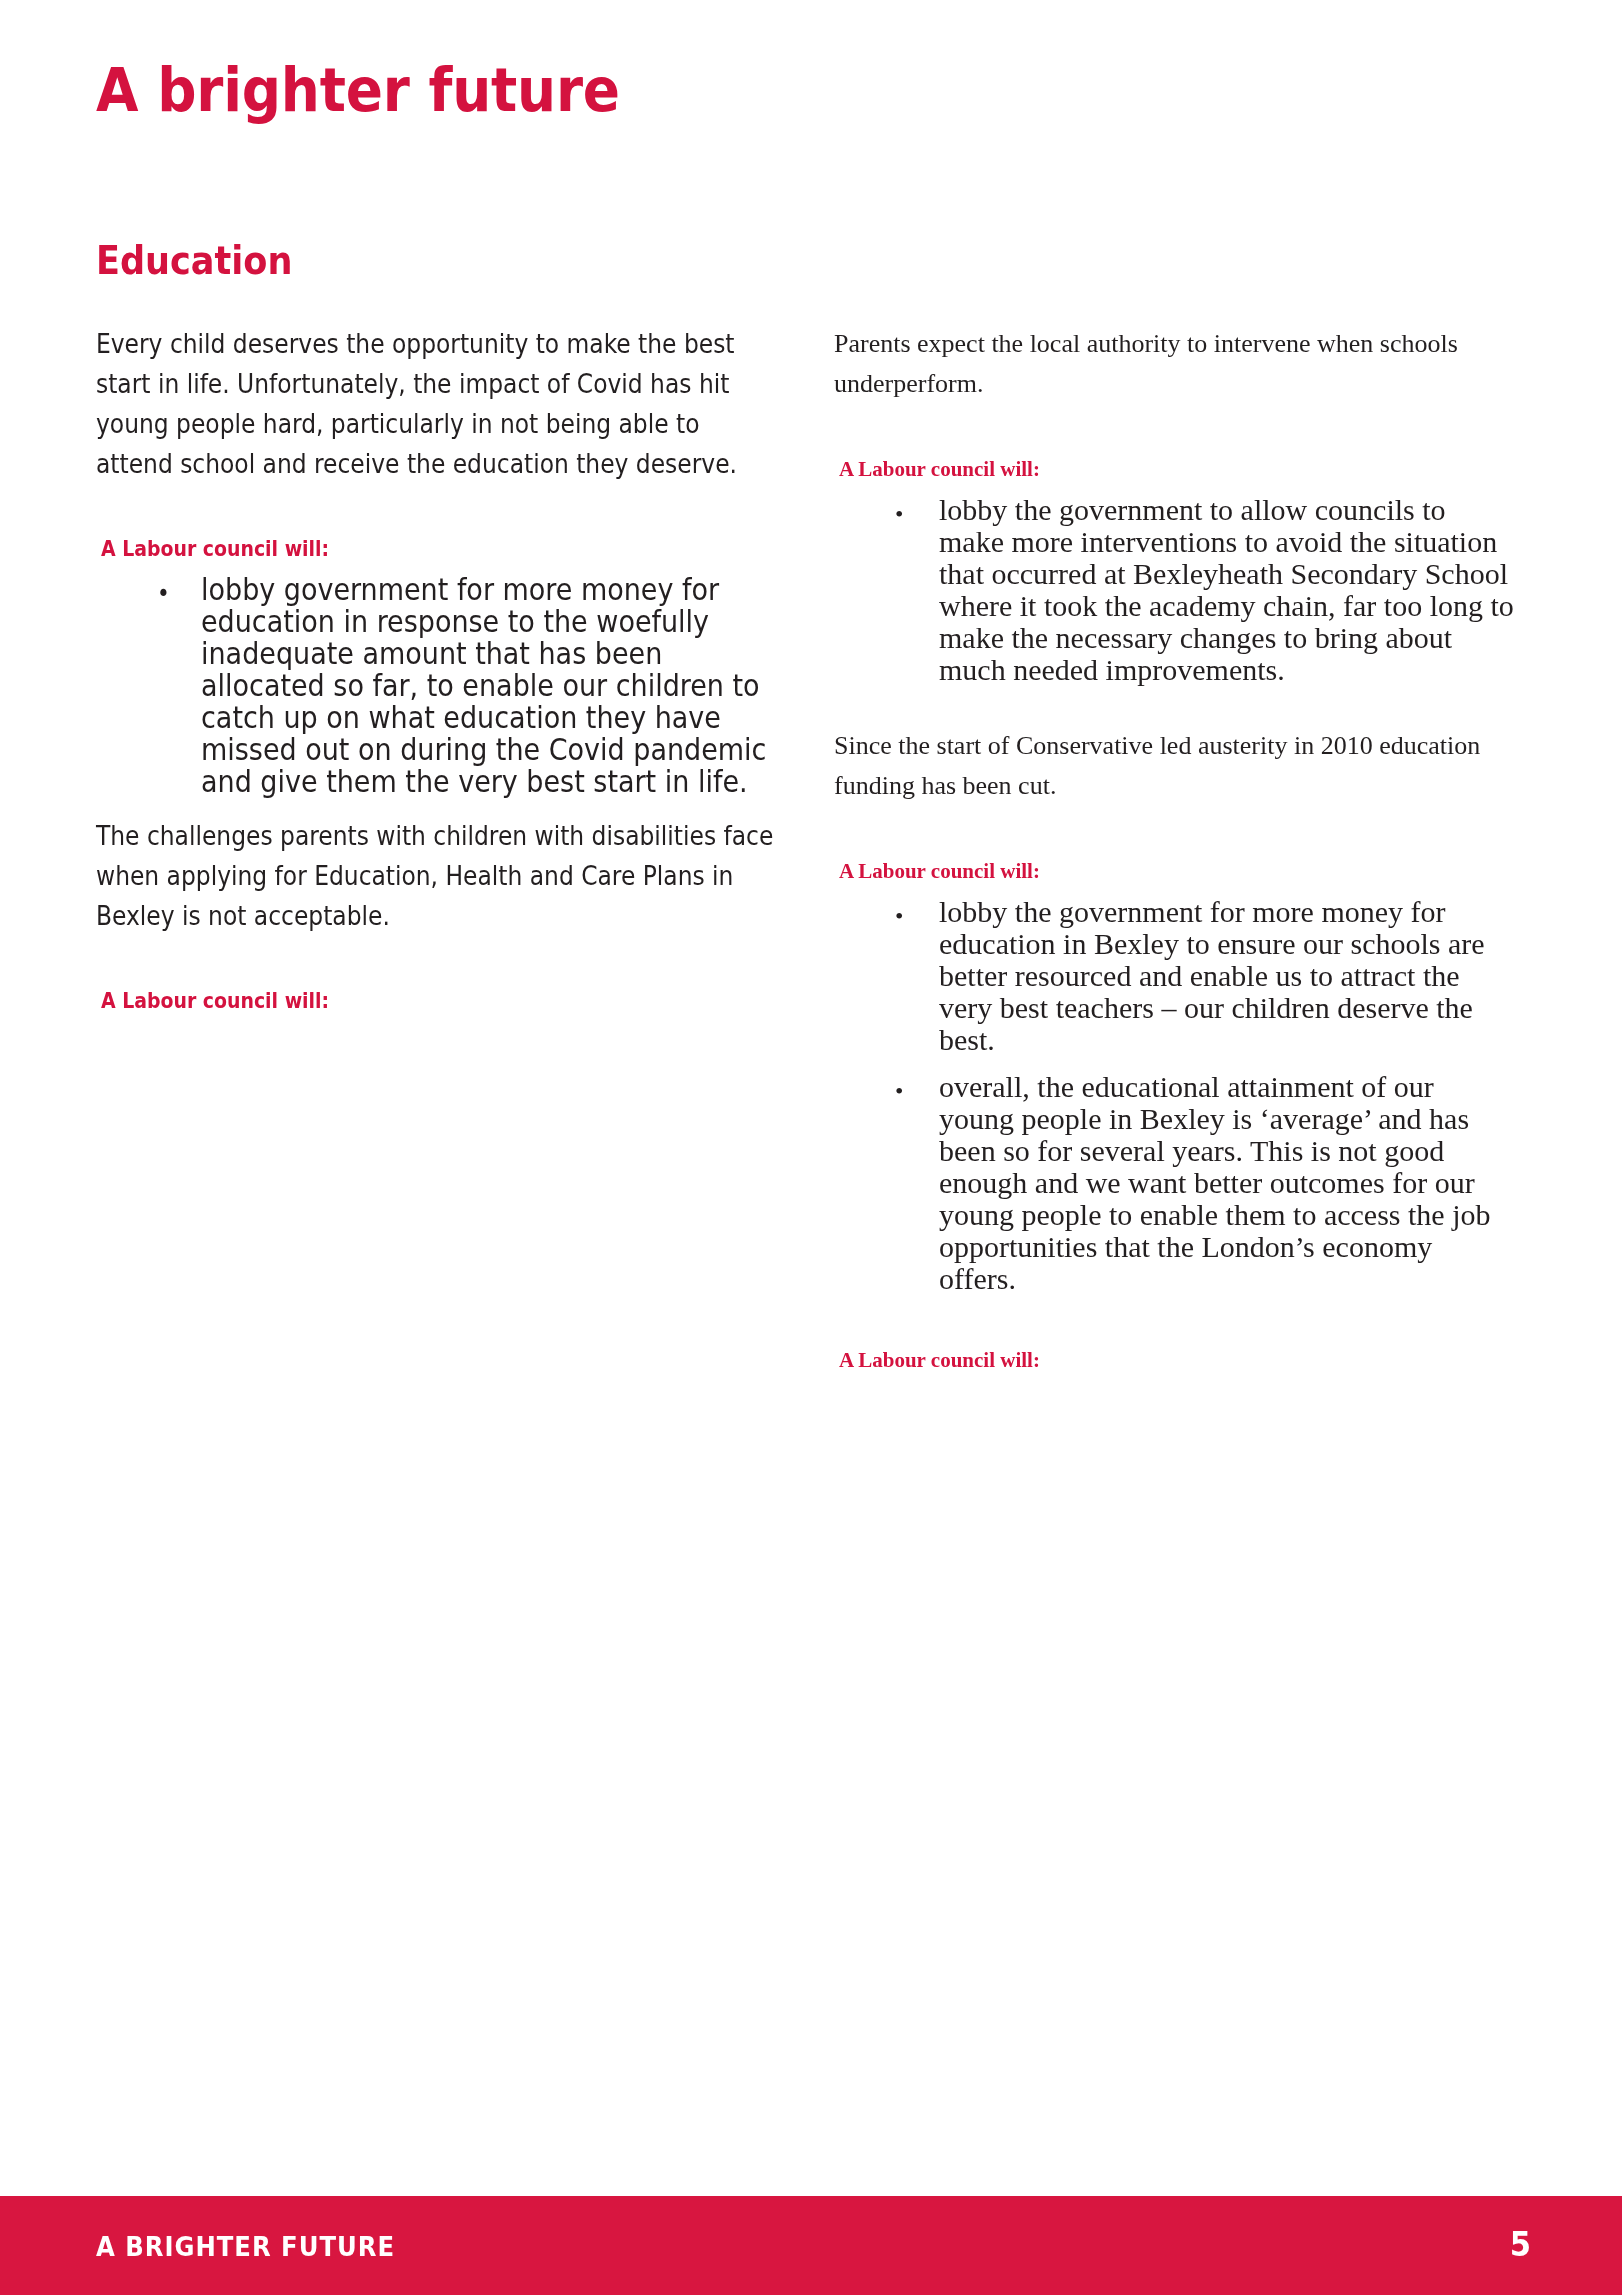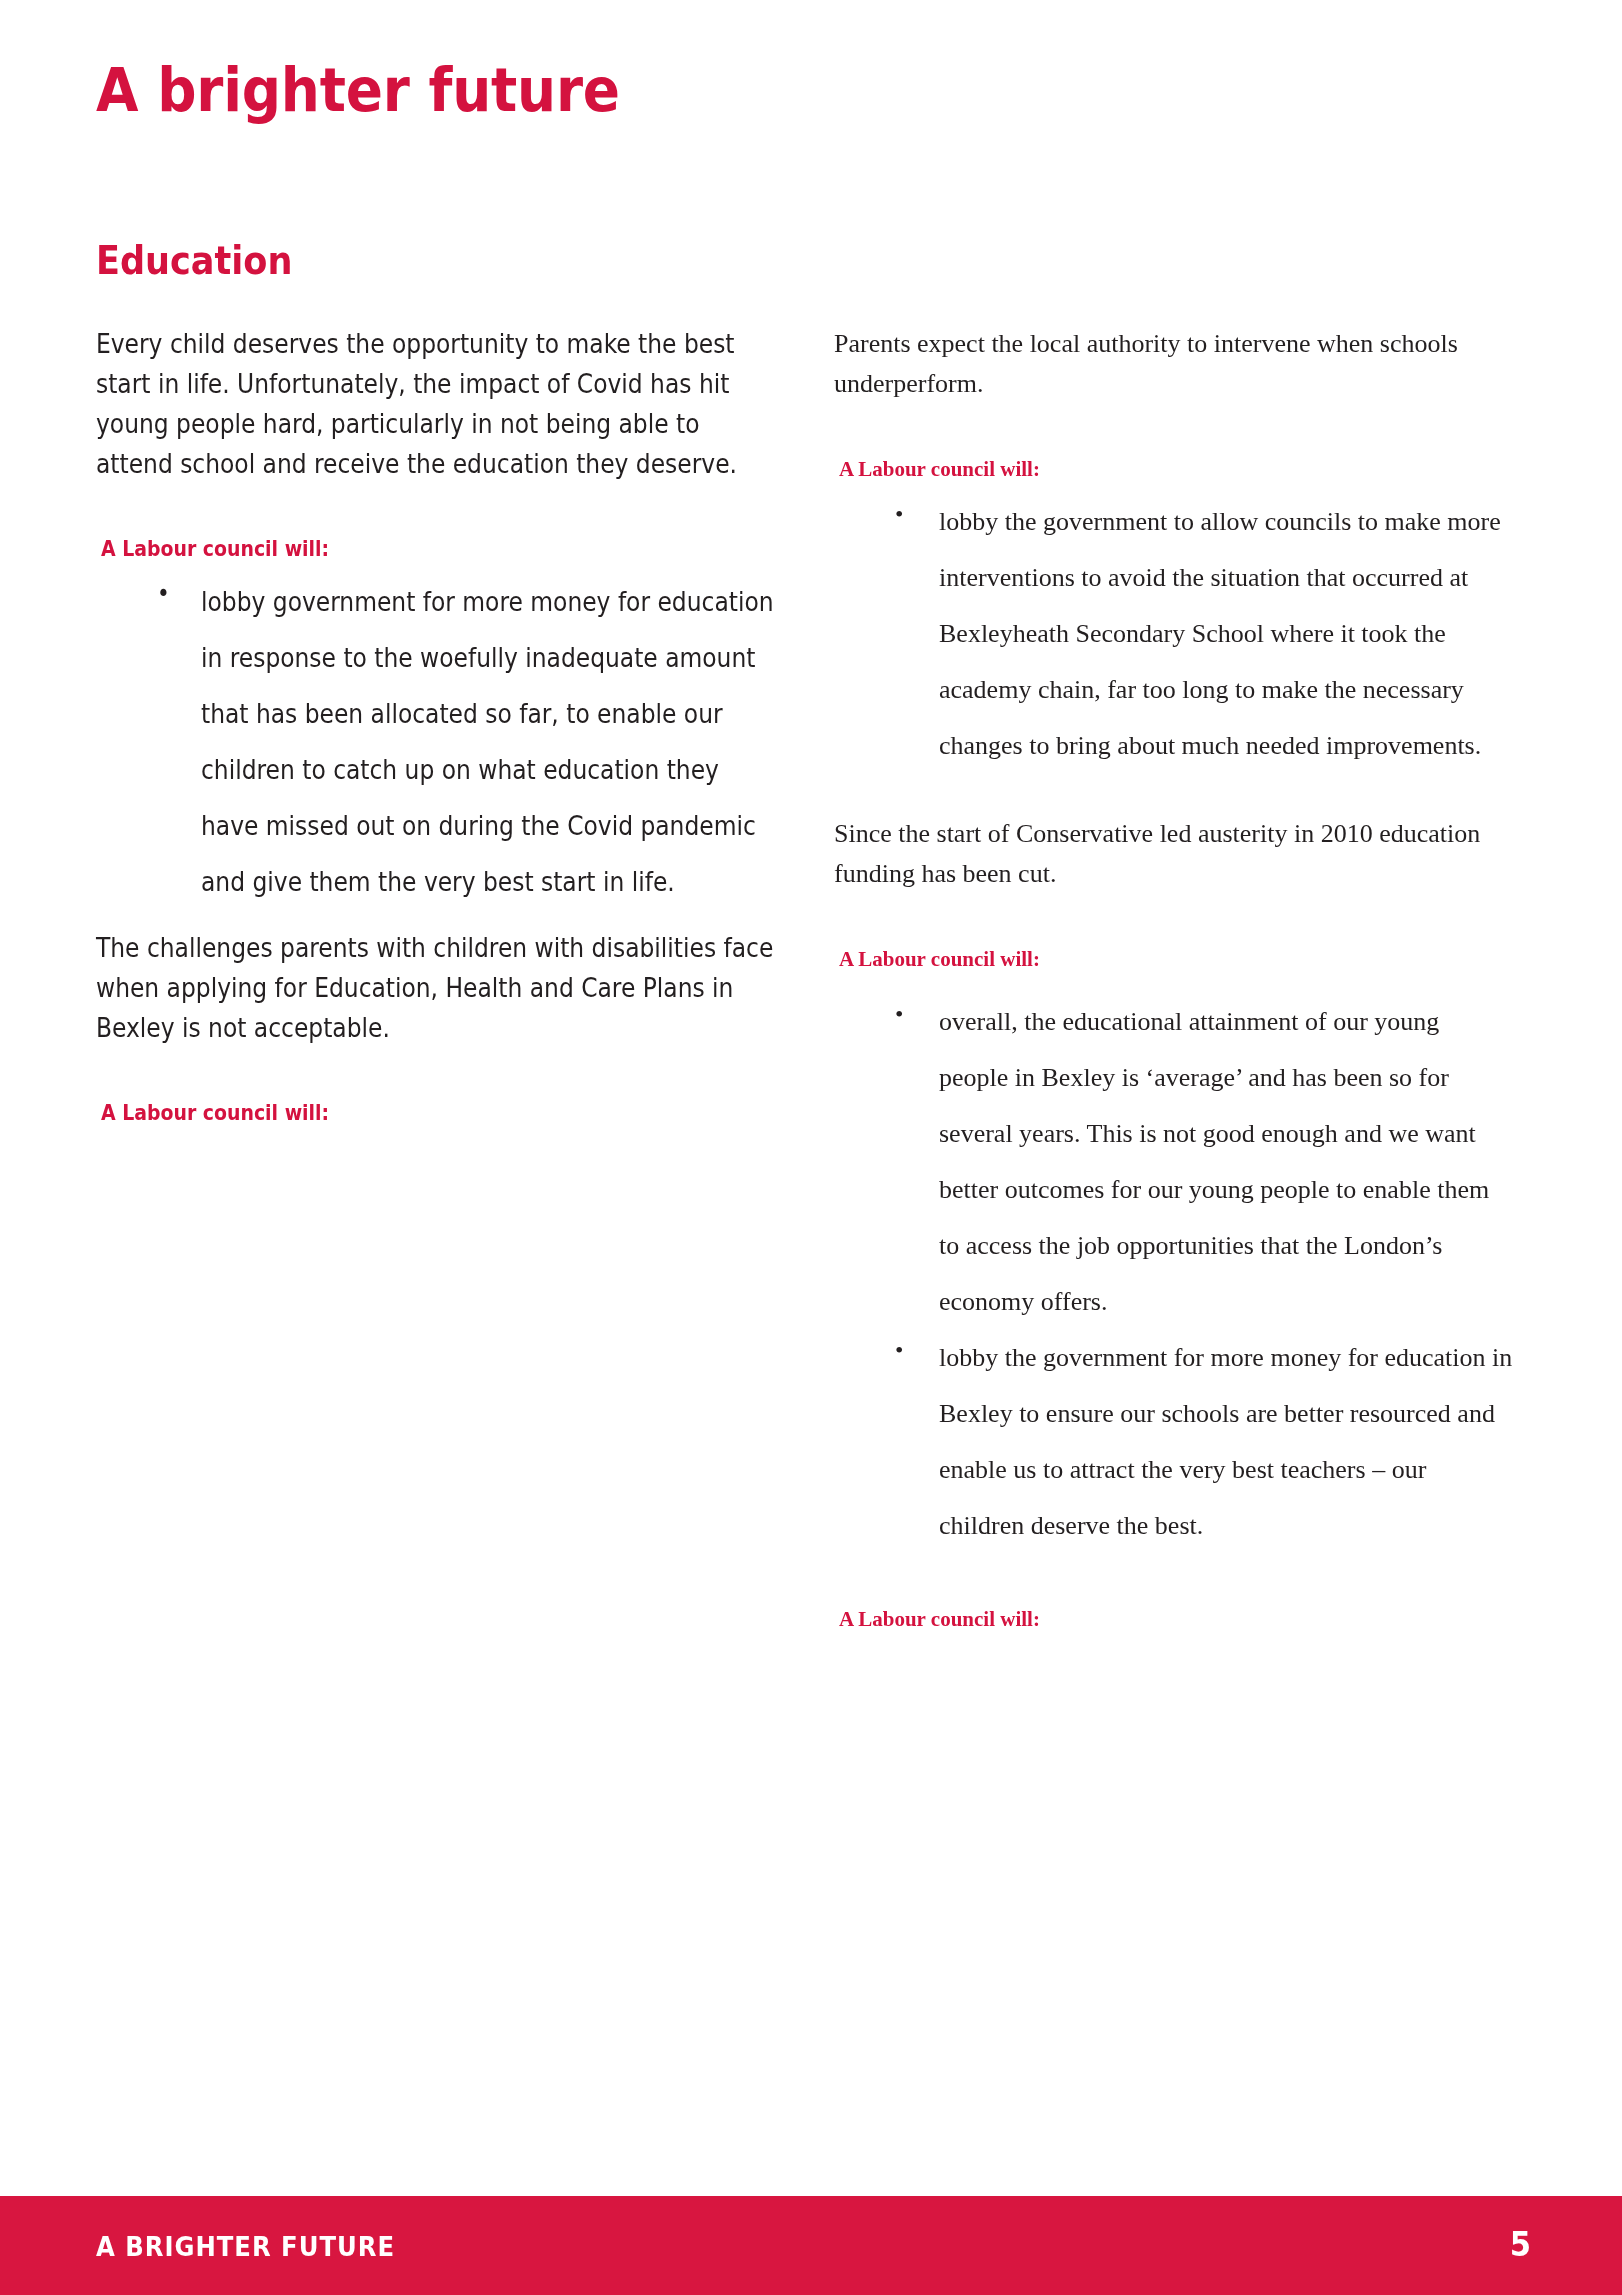--- a/index.html
+++ b/index.html
@@ -77,22 +77,22 @@
   }
 
   ul.will-list {
     margin: 0;
     padding: 0;
     list-style: none;
   }
   ul.will-list > li {
     position: relative;
     padding-left: 105px;
-    font-size: 26px;
-    line-height: 56px;
+    font-size: 30px;
+    line-height: 32px;
     color: #231f20;
     font-weight: 400;
   }
   ul.will-list > li::before {
     content: "\2022";
     position: absolute;
     left: 61px;
     top: 0;
     font-size: 24px;
     line-height: 40px;
@@ -179,22 +179,22 @@
 
       <div class="gap-para"></div>
 
       <p class="body-text">Since the start of Conservative led austerity in 2010 education funding has been cut.</p>
 
       <div class="gap-para"></div>
 
       <h3 class="will-heading">A Labour council will:</h3>
 
       <ul class="will-list">
+        <li>lobby the government for more money for education in Bexley to ensure our schools are better resourced and enable us to attract the very best teachers – our children deserve the best.</li>
         <li style="margin-top:14.6px">overall, the educational attainment of our young people in Bexley is ‘average’ and has been so for several years. This is not good enough and we want better outcomes for our young people to enable them to access the job opportunities that the London’s economy offers.</li>
-        <li>lobby the government for more money for education in Bexley to ensure our schools are better resourced and enable us to attract the very best teachers – our children deserve the best.</li>
       </ul>
 
       <div class="gap-para"></div>
 
       <h3 class="will-heading">A Labour council will:</h3>
 
 
     </div>
 
   </div>

